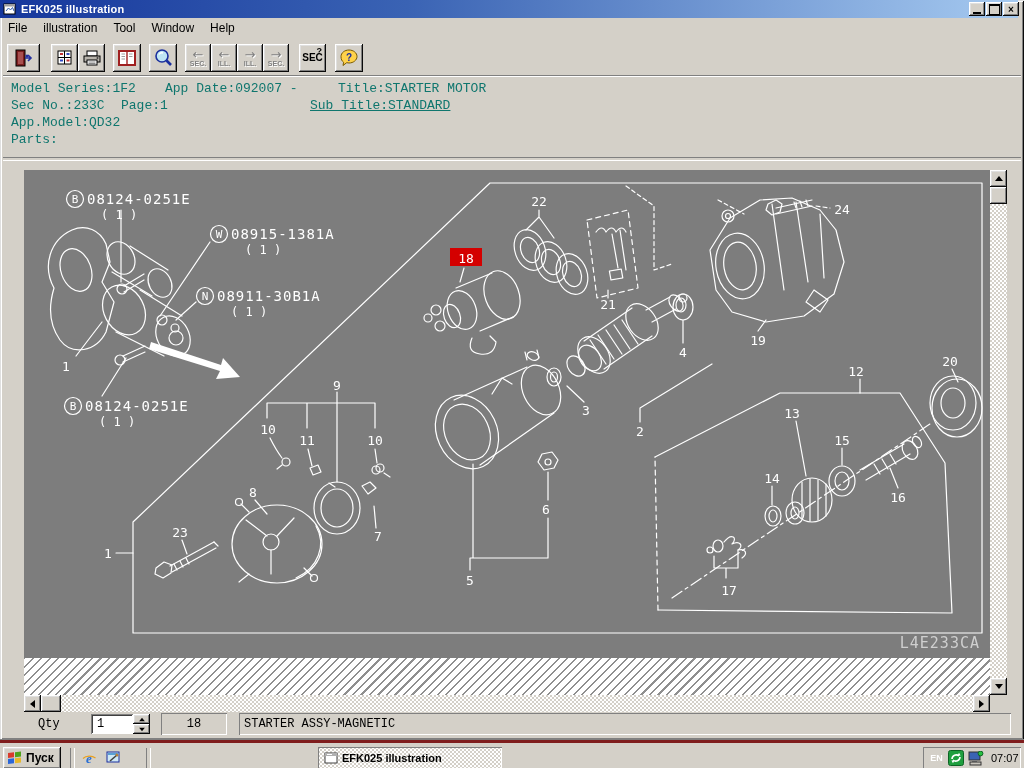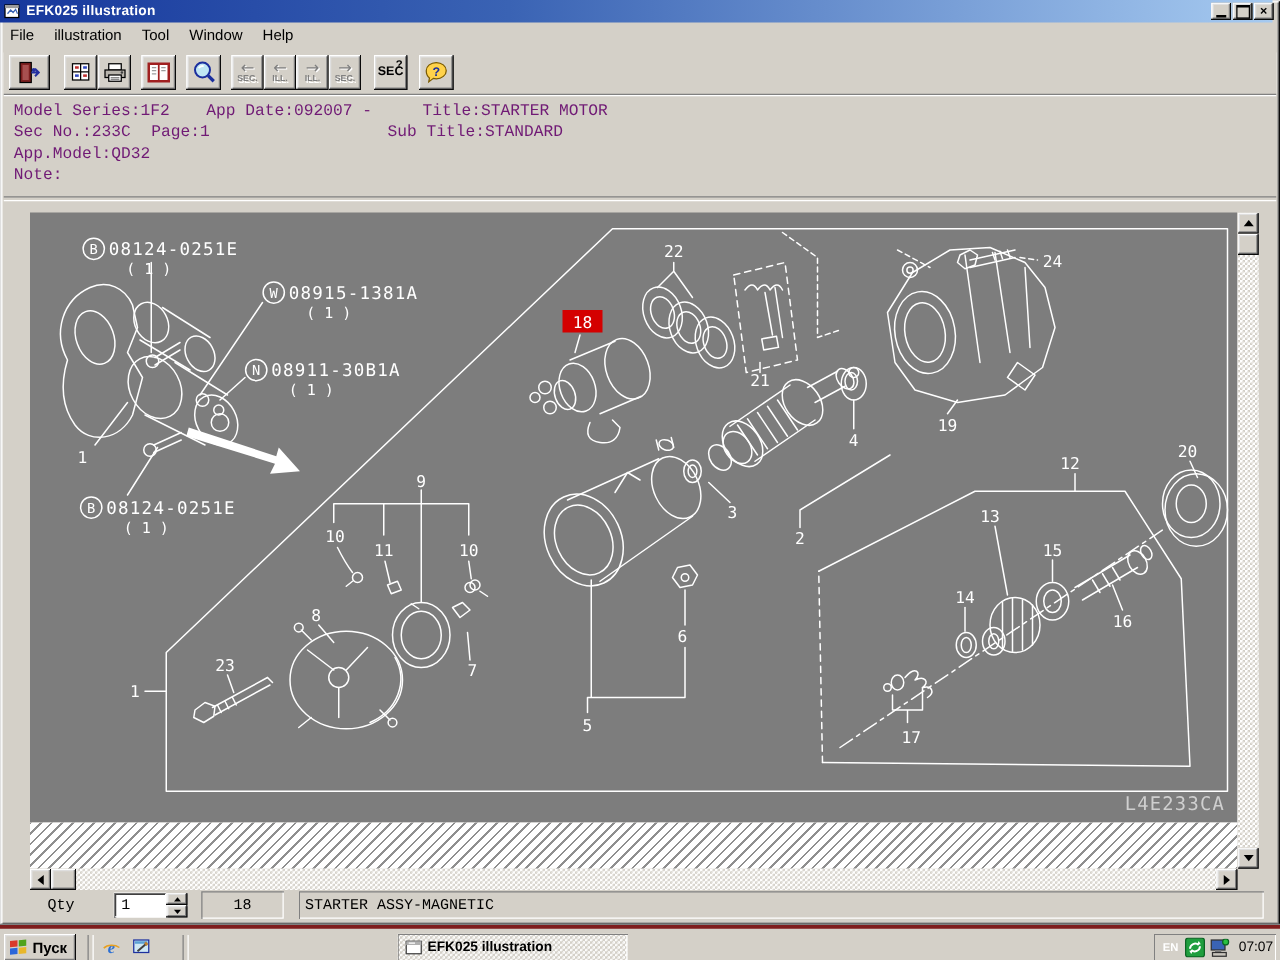--- a/index.html
+++ b/index.html
@@ -24,21 +24,21 @@
   .menu-item{padding:2px 8px;}
   
   #toolbar{left:3px;top:41px;width:1018px;height:34px;border-bottom:1px solid #808080;box-shadow:0 1px 0 #fff;}
   .tbtn{position:absolute;top:3px;height:28px;display:flex;flex-direction:column;align-items:center;justify-content:center;}
   .tbtn.disabled{color:#808080;}
   .navlbl{font-size:7px;font-weight:bold;color:#808080;text-shadow:1px 1px 0 #fff;line-height:7px;}
   .navarrow{font-size:13px;line-height:11px;color:#808080;text-shadow:1px 1px 0 #fff;font-family:"DejaVu Sans",sans-serif;}
   .secq{font-size:10px;font-weight:bold;color:#000;line-height:10px;}
   .secq-q{position:absolute;top:2px;right:4px;font-size:9px;font-weight:bold;}
   
-  #infopanel{left:3px;top:76px;width:1018px;height:76px;font-family:"Liberation Mono","DejaVu Sans Mono",monospace;font-size:13px;color:#701a75;}
+  #infopanel{left:3px;top:76px;width:1018px;height:76px;font-family:"Liberation Mono","DejaVu Sans Mono",monospace;font-size:13px;color:#0f766e;}
   #infopanel span{position:absolute;white-space:pre;}
   #info-divider{left:3px;top:157px;width:1018px;height:2px;border-top:1px solid #808080;border-bottom:1px solid #fff;}
   
   #canvas-area{left:24px;top:170px;width:966px;height:488px;background:#7d7d7d;overflow:hidden;}
   #hatch-strip{left:24px;top:658px;width:966px;height:37px;background:#fff;
     background-image:repeating-linear-gradient(315deg,#8f8f8f 0 1.5px,rgba(0,0,0,0) 1.5px 6px);}
   .sb-track{background:#fff;background-image:linear-gradient(45deg,#d4d0c8 25%,transparent 25%,transparent 75%,#d4d0c8 75%),linear-gradient(45deg,#d4d0c8 25%,transparent 25%,transparent 75%,#d4d0c8 75%);background-size:4px 4px;background-position:0 0,2px 2px;}
   #vscroll{left:990px;top:170px;width:17px;height:525px;}
   #hscroll{left:24px;top:695px;width:966px;height:17px;}
   .sb-btn{position:absolute;width:17px;height:17px;display:flex;align-items:center;justify-content:center;}
@@ -176,23 +176,23 @@
       </svg>
     </div>
   </div>
 
   <div id="infopanel" class="abs">
     <span style="left:8px;top:5px;">Model Series:1F2</span>
     <span style="left:162px;top:5px;">App Date:092007 -</span>
     <span style="left:335px;top:5px;">Title:STARTER MOTOR</span>
     <span style="left:8px;top:22px;">Sec No.:233C</span>
     <span style="left:118px;top:22px;">Page:1</span>
-    <span style="left:307px;top:22px;">Sub Title:STANDARD</span>
+    <span style="left:307px;top:22px;text-decoration:underline;">Sub Title:STANDARD</span>
     <span style="left:8px;top:39px;">App.Model:QD32</span>
-    <span style="left:8px;top:56px;">Note:</span>
+    <span style="left:8px;top:56px;">Parts:</span>
   </div>
   <div id="info-divider" class="abs"></div>
 
   <div id="canvas-area" class="abs">
     <svg id="diagram-svg" width="966" height="488" viewBox="0 0 966 488">
       <g id="linework" stroke="#ffffff" fill="none" stroke-width="1.2" stroke-linejoin="round" stroke-linecap="round">
 
         <path d="M466,13 H958 V463 H109 V352 Z"></path>
         <path d="M92,383 H109 M52,186 L78,152"></path>
 

